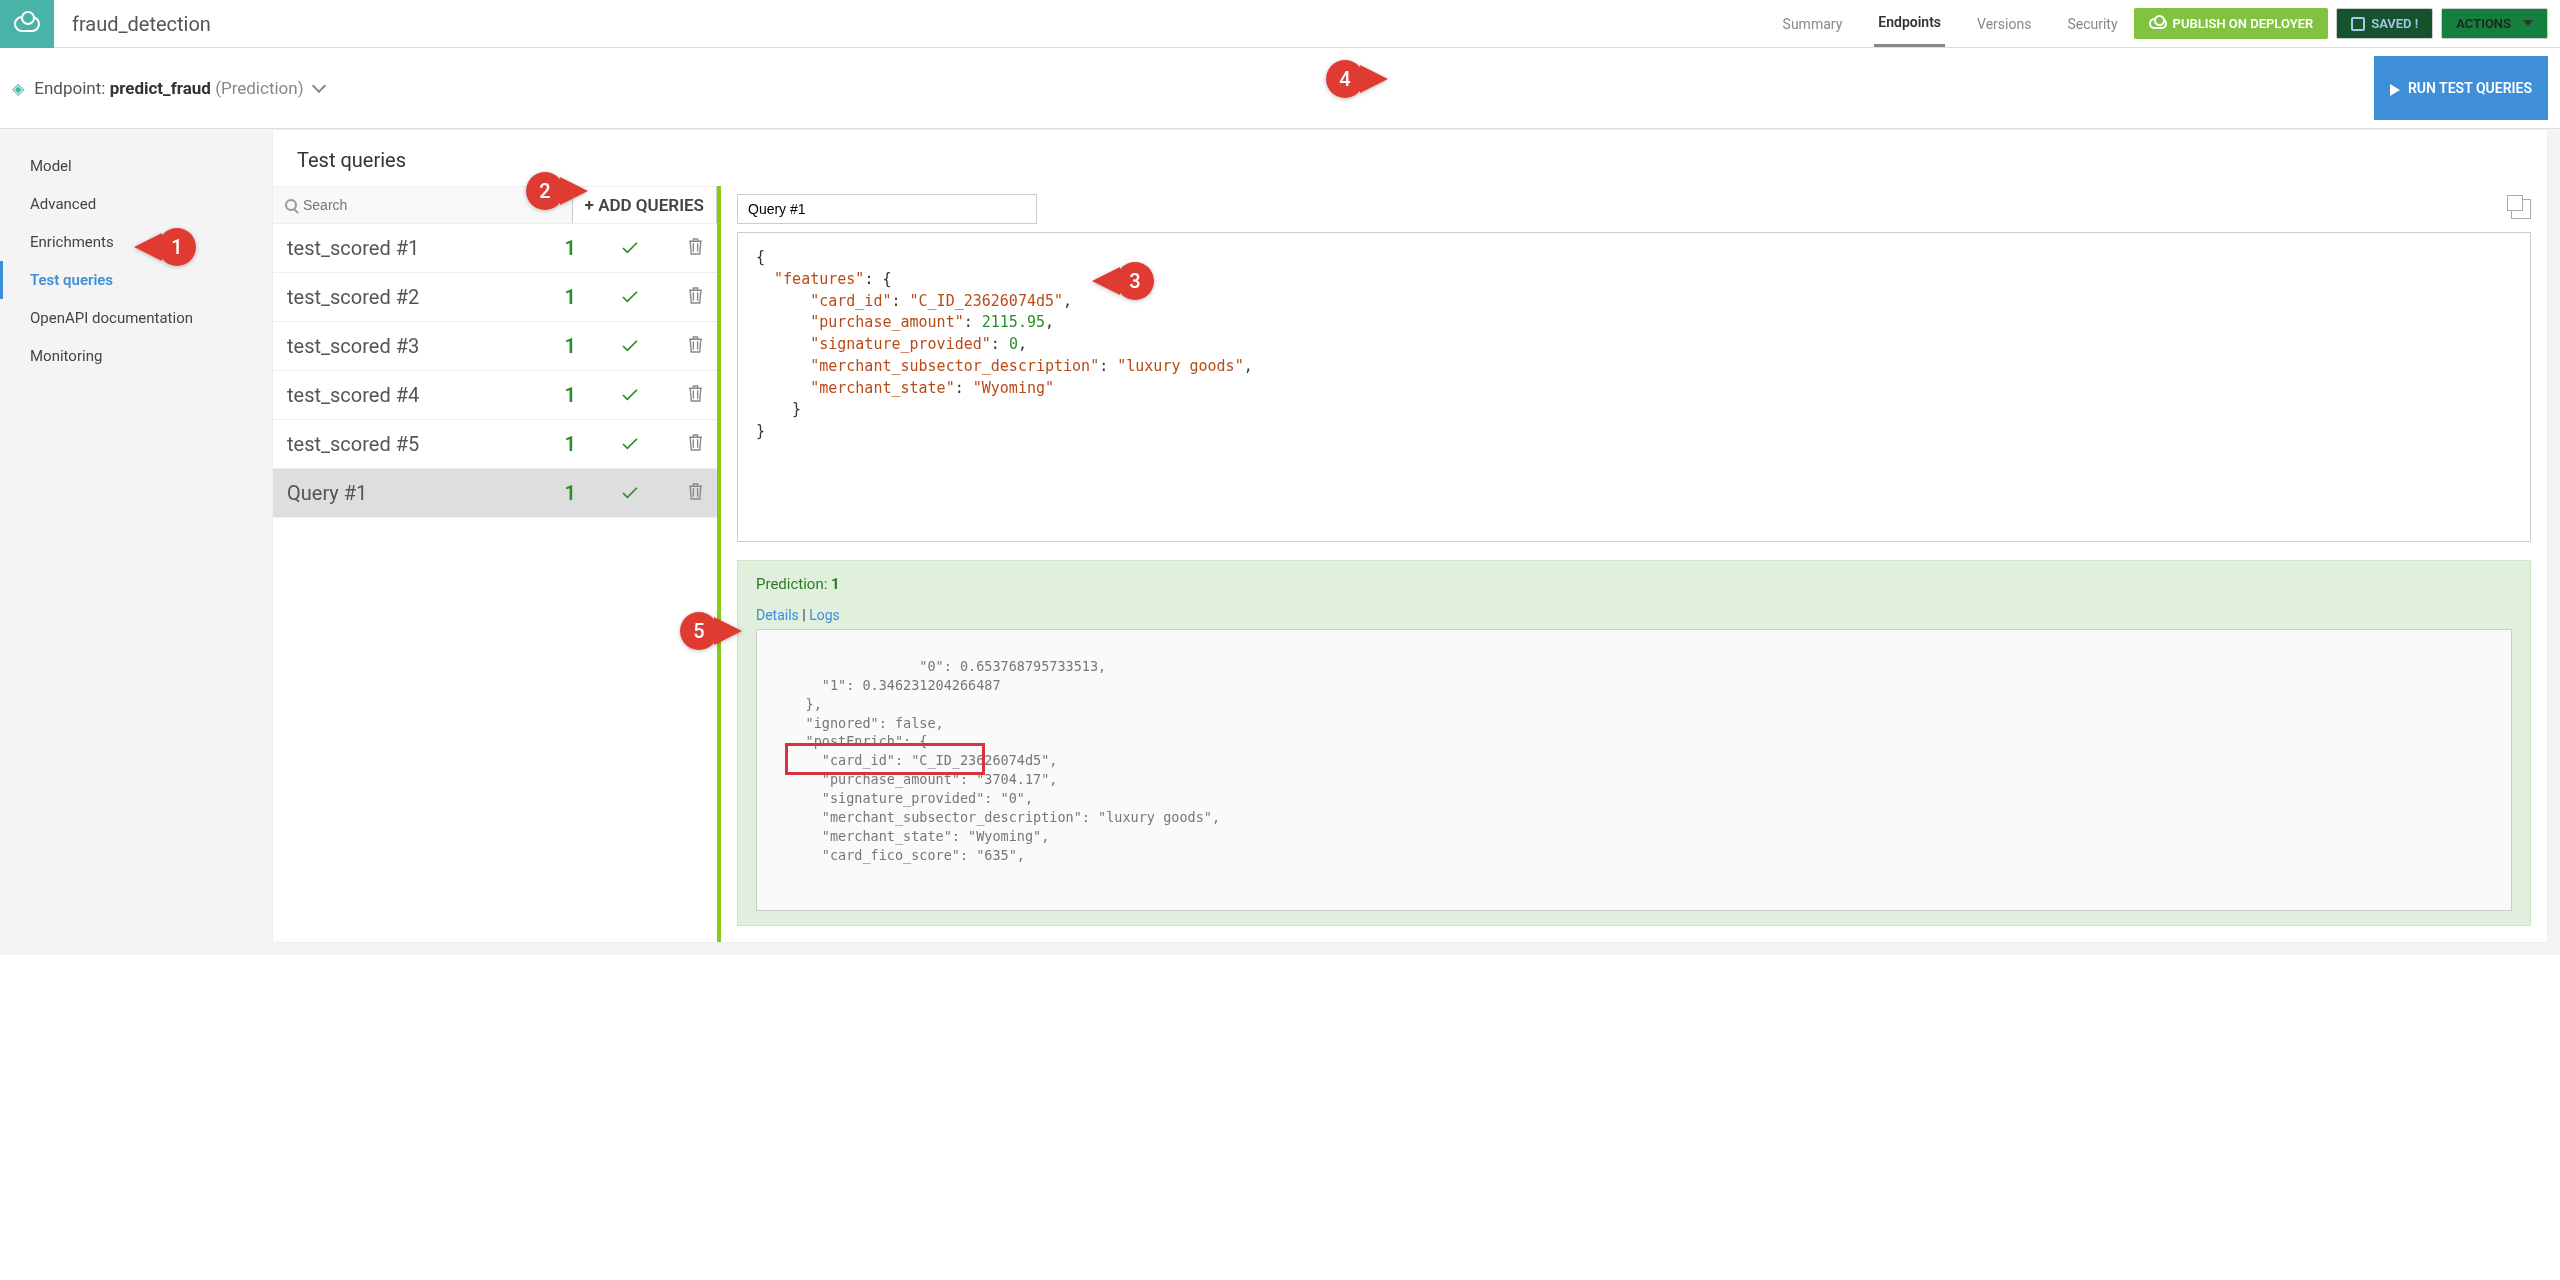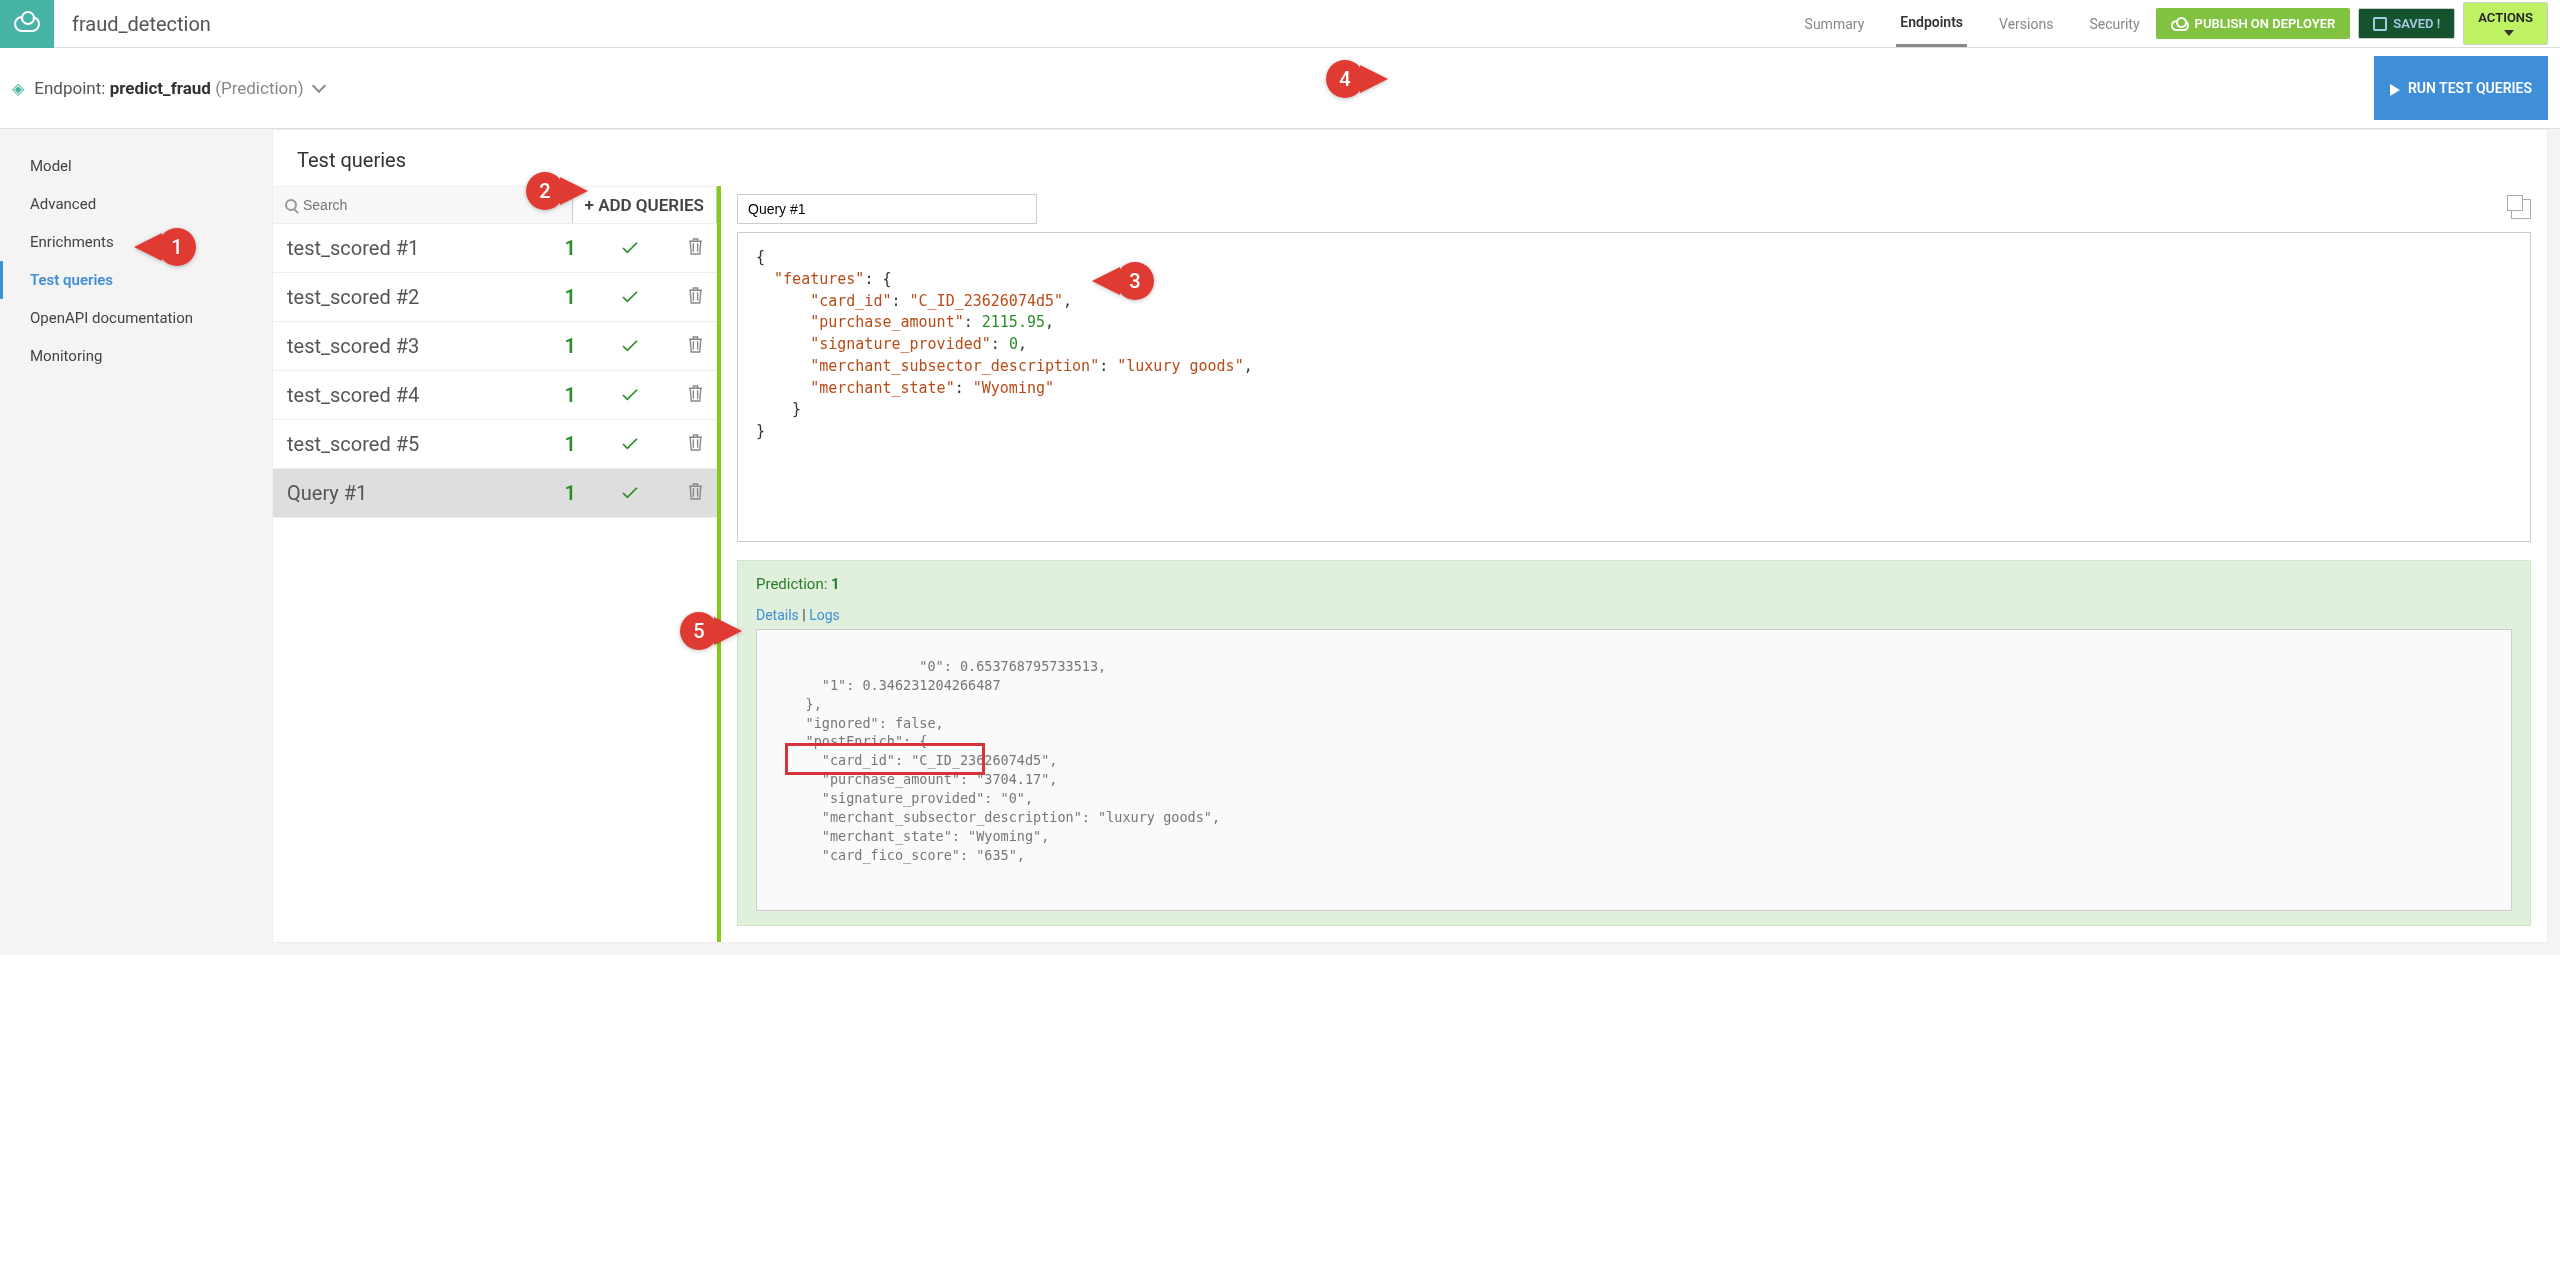--- a/index.html
+++ b/index.html
@@ -5,23 +5,23 @@
   * { box-sizing: border-box; margin: 0; padding: 0; }
   body { font-family: -apple-system, BlinkMacSystemFont, "Segoe UI", Roboto, sans-serif; font-size: 14px; color: #333; background: #fff; }
   .topbar { display: flex; align-items: center; height: 48px; border-bottom: 1px solid #ddd; }
   .logo-box { width: 54px; height: 48px; background: #48b4a7; display:flex; align-items:center; justify-content:center; }
   .title { font-size: 20px; color: #555; padding-left: 18px; flex:0 0 auto; }
   .top-tabs { margin-left:auto; display:flex; gap:28px; padding-right:12px; height:48px; align-items:center; }
   .top-tab { color:#888; cursor:pointer; padding:14px 4px; }
   .top-tab.active { color:#333; font-weight:600; border-bottom:3px solid #888; }
   .top-actions { display:flex; gap:8px; padding-right:12px; align-items:center; }
   .btn { display:inline-flex; align-items:center; gap:6px; padding:7px 14px; border-radius:2px; font-size:13px; font-weight:600; cursor:pointer; border:1px solid transparent; white-space:nowrap; }
-  .btn-green { background:#81c241; color:#fff;align-items:flex-end; }
+  .btn-green { background:#81c241; color:#fff; }
   .btn-saved { background:#14532d; border-color:#ccc; color:#a7c9e6; }
-  .btn-actions { background:#bef264; border-color:#ccc; color:#222;flex-direction:column; }
+  .btn-actions { background:#15803d; border-color:#ccc; color:#222; }
   .subbar { display:flex; align-items:center; padding:8px 12px; border-bottom:1px solid #ddd; }
   .diamond { color:#48b4a7; margin-right:10px; font-size:16px; }
   .sub-label { color:#555; font-size:17px; }
   .sub-label b { color:#333; }
   .sub-paren { color:#888; }
   .run-btn { margin-left:auto; background:#3f8fd8; color:#fff; padding:24px 16px; font-weight:600; display:flex; align-items:flex-end; gap:8px; cursor:pointer; }
   .body-wrap { display:flex; align-items:flex-start; padding-left:0; background:#f4f4f4; min-height:700px;}
   .sidebar { width:272px; padding:18px 0; background:#f4f4f4; }
   .side-item { padding:10px 30px; color:#444; font-size:15px; cursor:pointer; }
   .side-item.active { color:#3f8fd8; font-weight:600; border-left:3px solid #3f8fd8; padding-left:27px; background:#fff0; }

